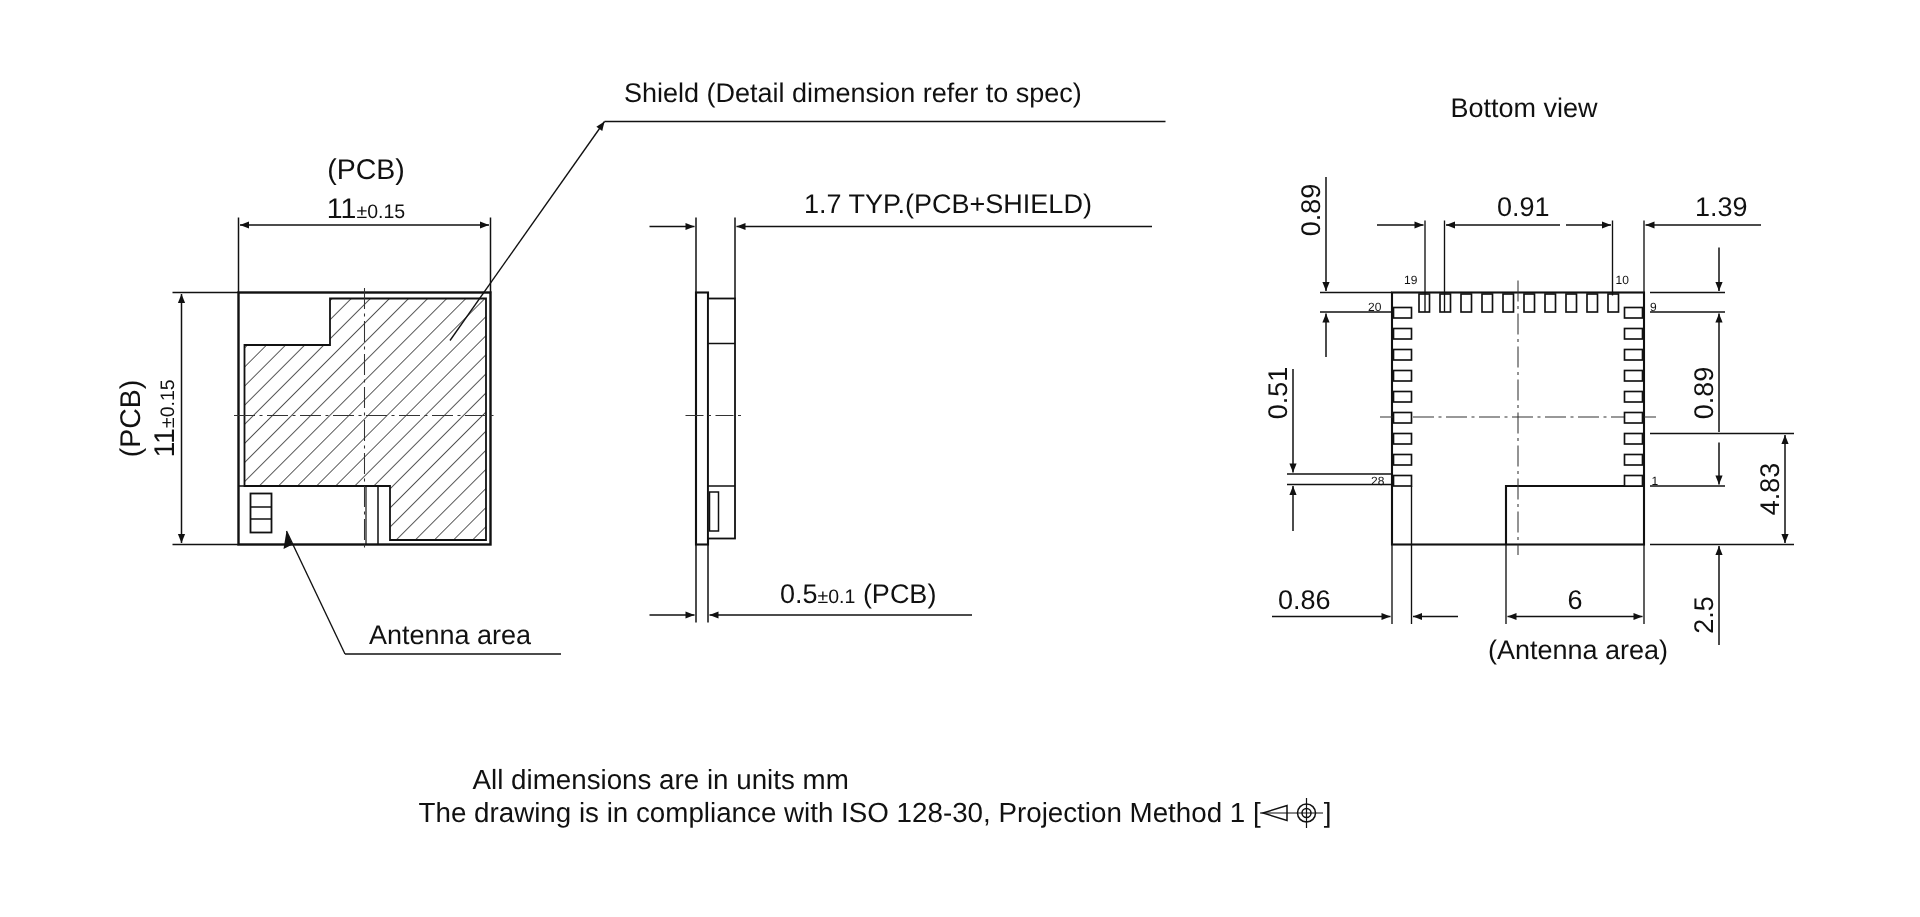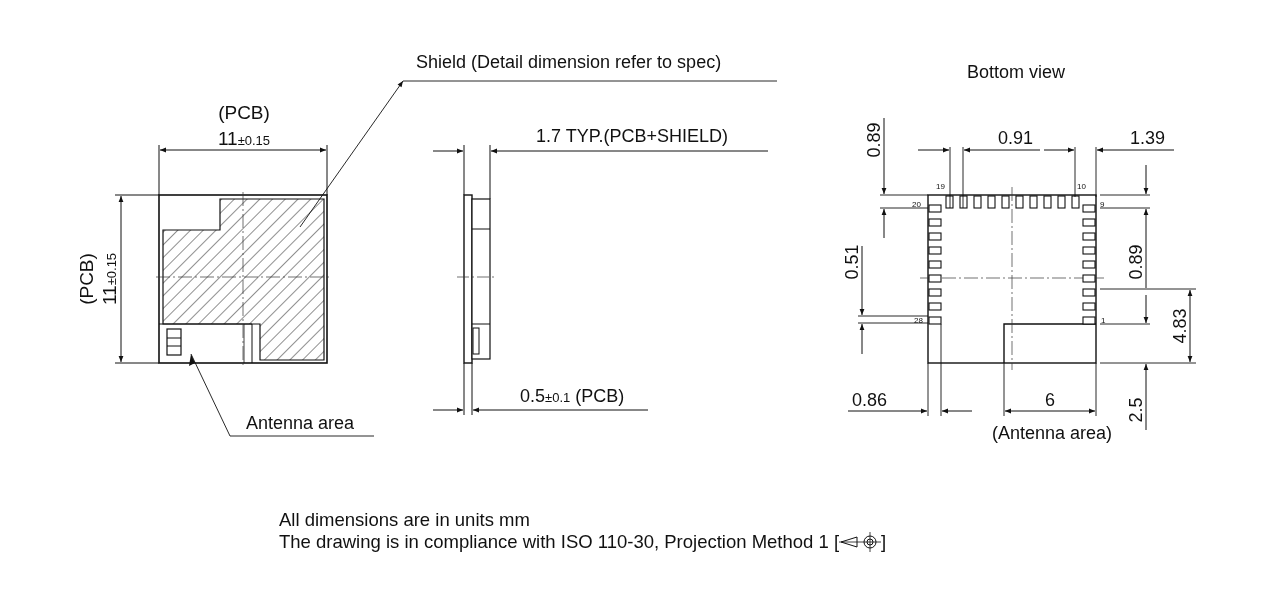--- a/index.html
+++ b/index.html
@@ -5,21 +5,21 @@
   html, body { margin: 0; padding: 0; background: #ffffff; }
   body { width: 1280px; height: 611px; position: relative; overflow: hidden;
          font-family: "Liberation Sans", sans-serif; color: #111; }
   svg { position: absolute; left: 0; top: 0; }
   .lbl { font-family: "Liberation Sans", sans-serif; fill: #111; }
   .t18 { font-size: 18px; }
   .t19 { font-size: 19px; }
   .t13 { font-size: 13px; }
   .t8  { font-size: 8px; }
   .note { position: absolute; left: 279px; font-size: 18.5px; line-height: 22px; white-space: nowrap; }
-  .n1 { top: 509px; }
+  .n1 { top: 509px; margin-left: 36px; }
   .n2 { top: 531px; }
   .projsym { display: inline-block; vertical-align: -4px; width: 42px; height: 20px; }
 </style>
 </head>
 <body>
 
 <svg width="1280" height="611" viewBox="0 0 1280 611">
   <defs>
     <pattern id="hatch" patternUnits="userSpaceOnUse" width="9" height="9" patternTransform="rotate(45)">
       <line x1="0" y1="0" x2="0" y2="9" stroke="#222" stroke-width="1"></line>
@@ -191,19 +191,19 @@
 
     <line x1="1004" y1="363" x2="1004" y2="416" stroke="#111" stroke-width="0.9"></line>
     <line x1="1096" y1="363" x2="1096" y2="416" stroke="#111" stroke-width="0.9"></line>
     <line x1="1005" y1="411" x2="1095" y2="411" stroke="#111" stroke-width="1" marker-start="url(#arr)" marker-end="url(#arr)"></line>
     <text class="lbl t18" x="1050" y="406" text-anchor="middle">6</text>
     <text class="lbl t18" x="1052" y="439" text-anchor="middle">(Antenna area)</text>
   </g>
 </svg>
 
 <div class="note n1">All dimensions are in units mm</div>
-<div class="note n2"><span>The drawing is in compliance with ISO 110-30, Projection Method 1 [</span><svg class="projsym" style="position:static" viewBox="0 0 42 20">
+<div class="note n2"><span>The drawing is in compliance with ISO 128-30, Projection Method 1 [</span><svg class="projsym" style="position:static" viewBox="0 0 42 20">
     <path d="M2,10 L18,5 L18,15 Z" fill="none" stroke="#111" stroke-width="1"></path>
     <line x1="0" y1="10" x2="42" y2="10" stroke="#111" stroke-width="0.8"></line>
     <circle cx="31" cy="10" r="6" fill="none" stroke="#111" stroke-width="1"></circle>
     <circle cx="31" cy="10" r="3" fill="none" stroke="#111" stroke-width="1"></circle>
     <line x1="31" y1="0" x2="31" y2="20" stroke="#111" stroke-width="0.8"></line>
   </svg><span>]</span></div>
 
 </body></html>

